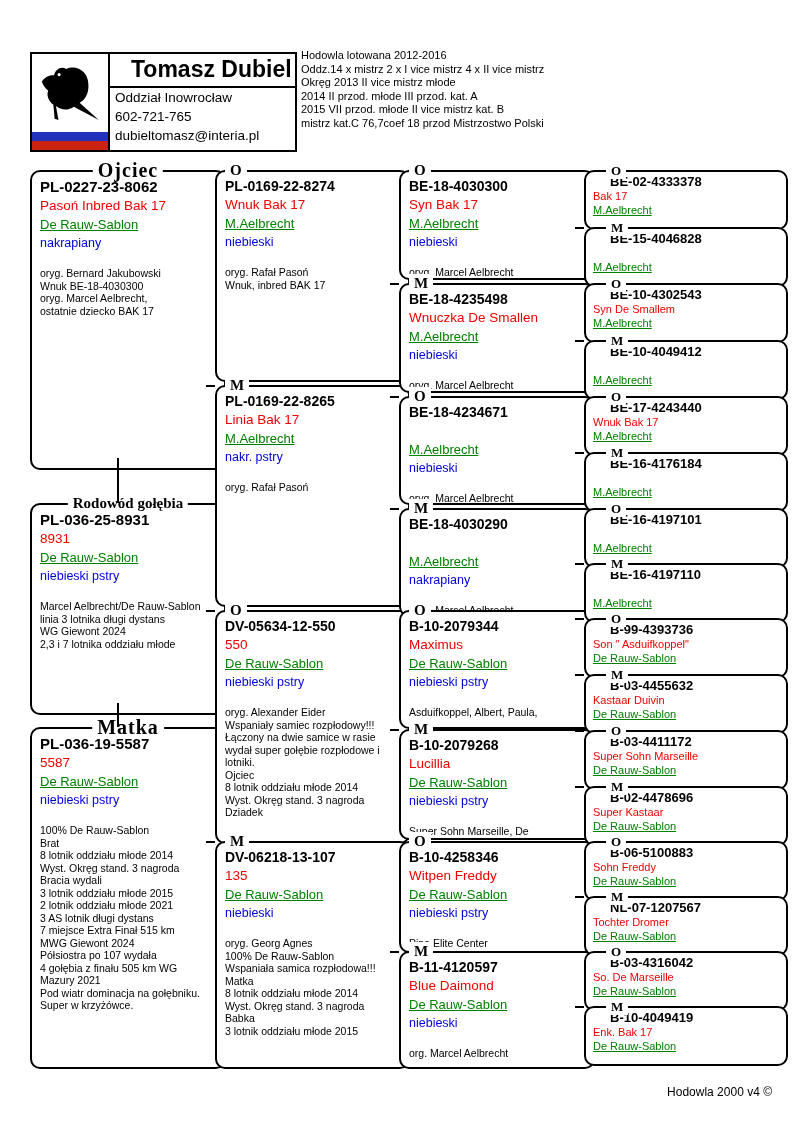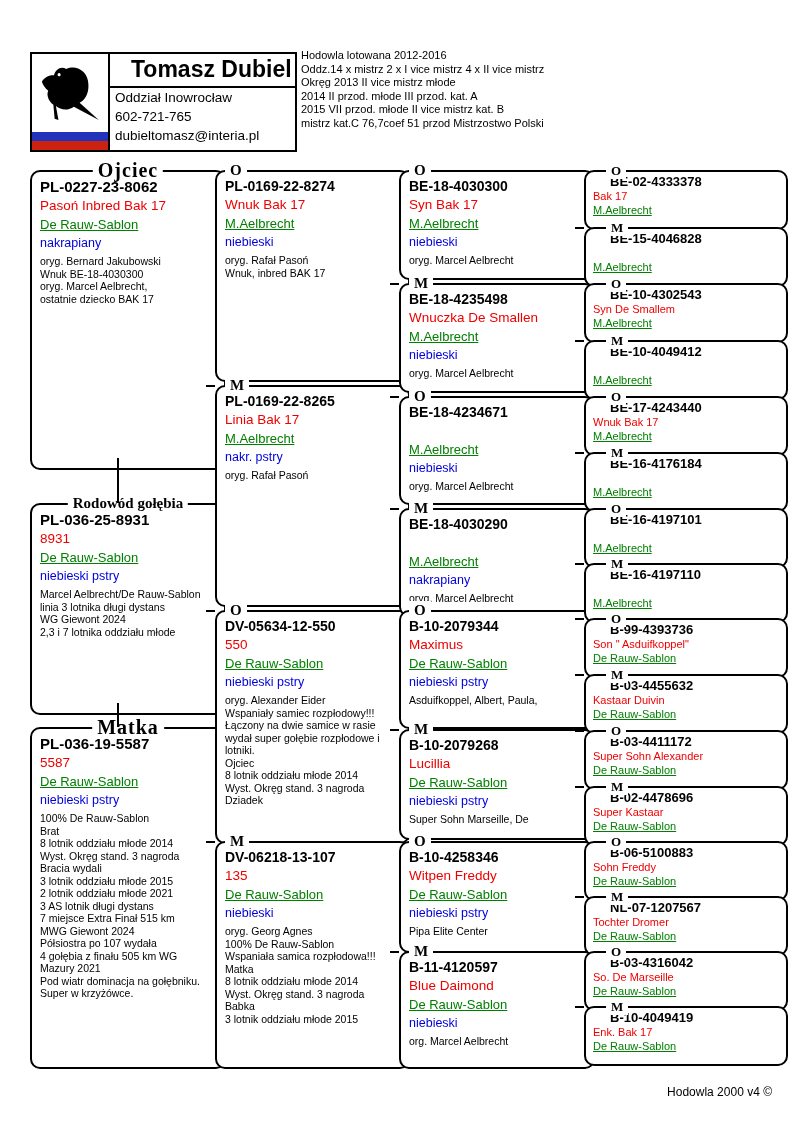--- a/index.html
+++ b/index.html
@@ -42,21 +42,21 @@
   .c4 .ring{font-size:13px;line-height:14px;margin:0 17px 1px;}
   .name{color:var(--name-red,#e00);font-size:13.5px;line-height:16px;margin-bottom:3px;}
   .name:empty{min-height:16px;}
   .c4 .name{font-size:11px;line-height:13px;margin-bottom:1px;}
   .c4 .name:empty{min-height:13px;}
   .strain{color:var(--strain-green,#080);text-decoration:underline;font-size:13px;
           line-height:16px;margin-bottom:3px;}
   .c4 .strain{font-size:11px;line-height:13px;margin-bottom:0;}
   .color{color:var(--color-blue,#00c);font-size:12.5px;line-height:15px;
          margin-bottom:2px;}
-  .notes{font-size:10.5px;line-height:12.5px;margin-top:4px;white-space:pre-line;}
+  .notes{font-size:10.5px;line-height:12.5px;margin-top:16px;white-space:pre-line;}
   .connector{position:absolute;background:#000;}
 </style>
 </head>
 <body>
 
 <div class="page">
 
   <div class="id-card">
     <div class="logo-cell">
       <div class="logo-art">
@@ -77,21 +77,21 @@
       <div class="id-line">dubieltomasz@interia.pl</div>
     </div>
   </div>
 
   <div class="achievements" id="achievements">
       <div>Hodowla lotowana 2012-2016</div>
       <div>Oddz.14 x mistrz 2 x I vice mistrz 4 x II vice mistrz</div>
       <div>Okręg 2013 II vice mistrz młode</div>
       <div>2014 II przod. młode III przod. kat. A</div>
       <div>2015 VII przod. młode II vice mistrz kat. B</div>
-      <div>mistrz kat.C 76,7coef 51 przod Mistrzostwo Polski</div>
+      <div>mistrz kat.C 76,7coef 18 przod Mistrzostwo Polski</div>
     </div>
 
   <div id="tree">
       <div class="box c1" style="left: 30px; top: 170px; width: 176px; height: 288px;">
         <span class="box-label big">Ojciec</span>
         <div class="ring">PL-0227-23-8062</div>
         <div class="name">Pasoń Inbred Bak 17</div>
         <div class="strain">De Rauw-Sablon</div>
         <div class="color">nakrapiany</div>
         <div class="notes">oryg. Bernard Jakubowski
@@ -296,21 +296,21 @@
       </div>
       <div class="box c4" style="left: 584px; top: 674px; width: 186px; height: 51px;">
         <span class="box-label">M</span>
         <div class="ring">B-03-4455632</div>
         <div class="name">Kastaar Duivin</div>
         <div class="strain">De Rauw-Sablon</div>
       </div>
       <div class="box c4" style="left: 584px; top: 730px; width: 186px; height: 51px;">
         <span class="box-label">O</span>
         <div class="ring">B-03-4411172</div>
-        <div class="name">Super Sohn Alexander</div>
+        <div class="name">Super Sohn Marseille</div>
         <div class="strain">De Rauw-Sablon</div>
       </div>
       <div class="box c4" style="left: 584px; top: 786px; width: 186px; height: 51px;">
         <span class="box-label">M</span>
         <div class="ring">B-02-4478696</div>
         <div class="name">Super Kastaar</div>
         <div class="strain">De Rauw-Sablon</div>
       </div>
       <div class="box c4" style="left: 584px; top: 841px; width: 186px; height: 51px;">
         <span class="box-label">O</span>

